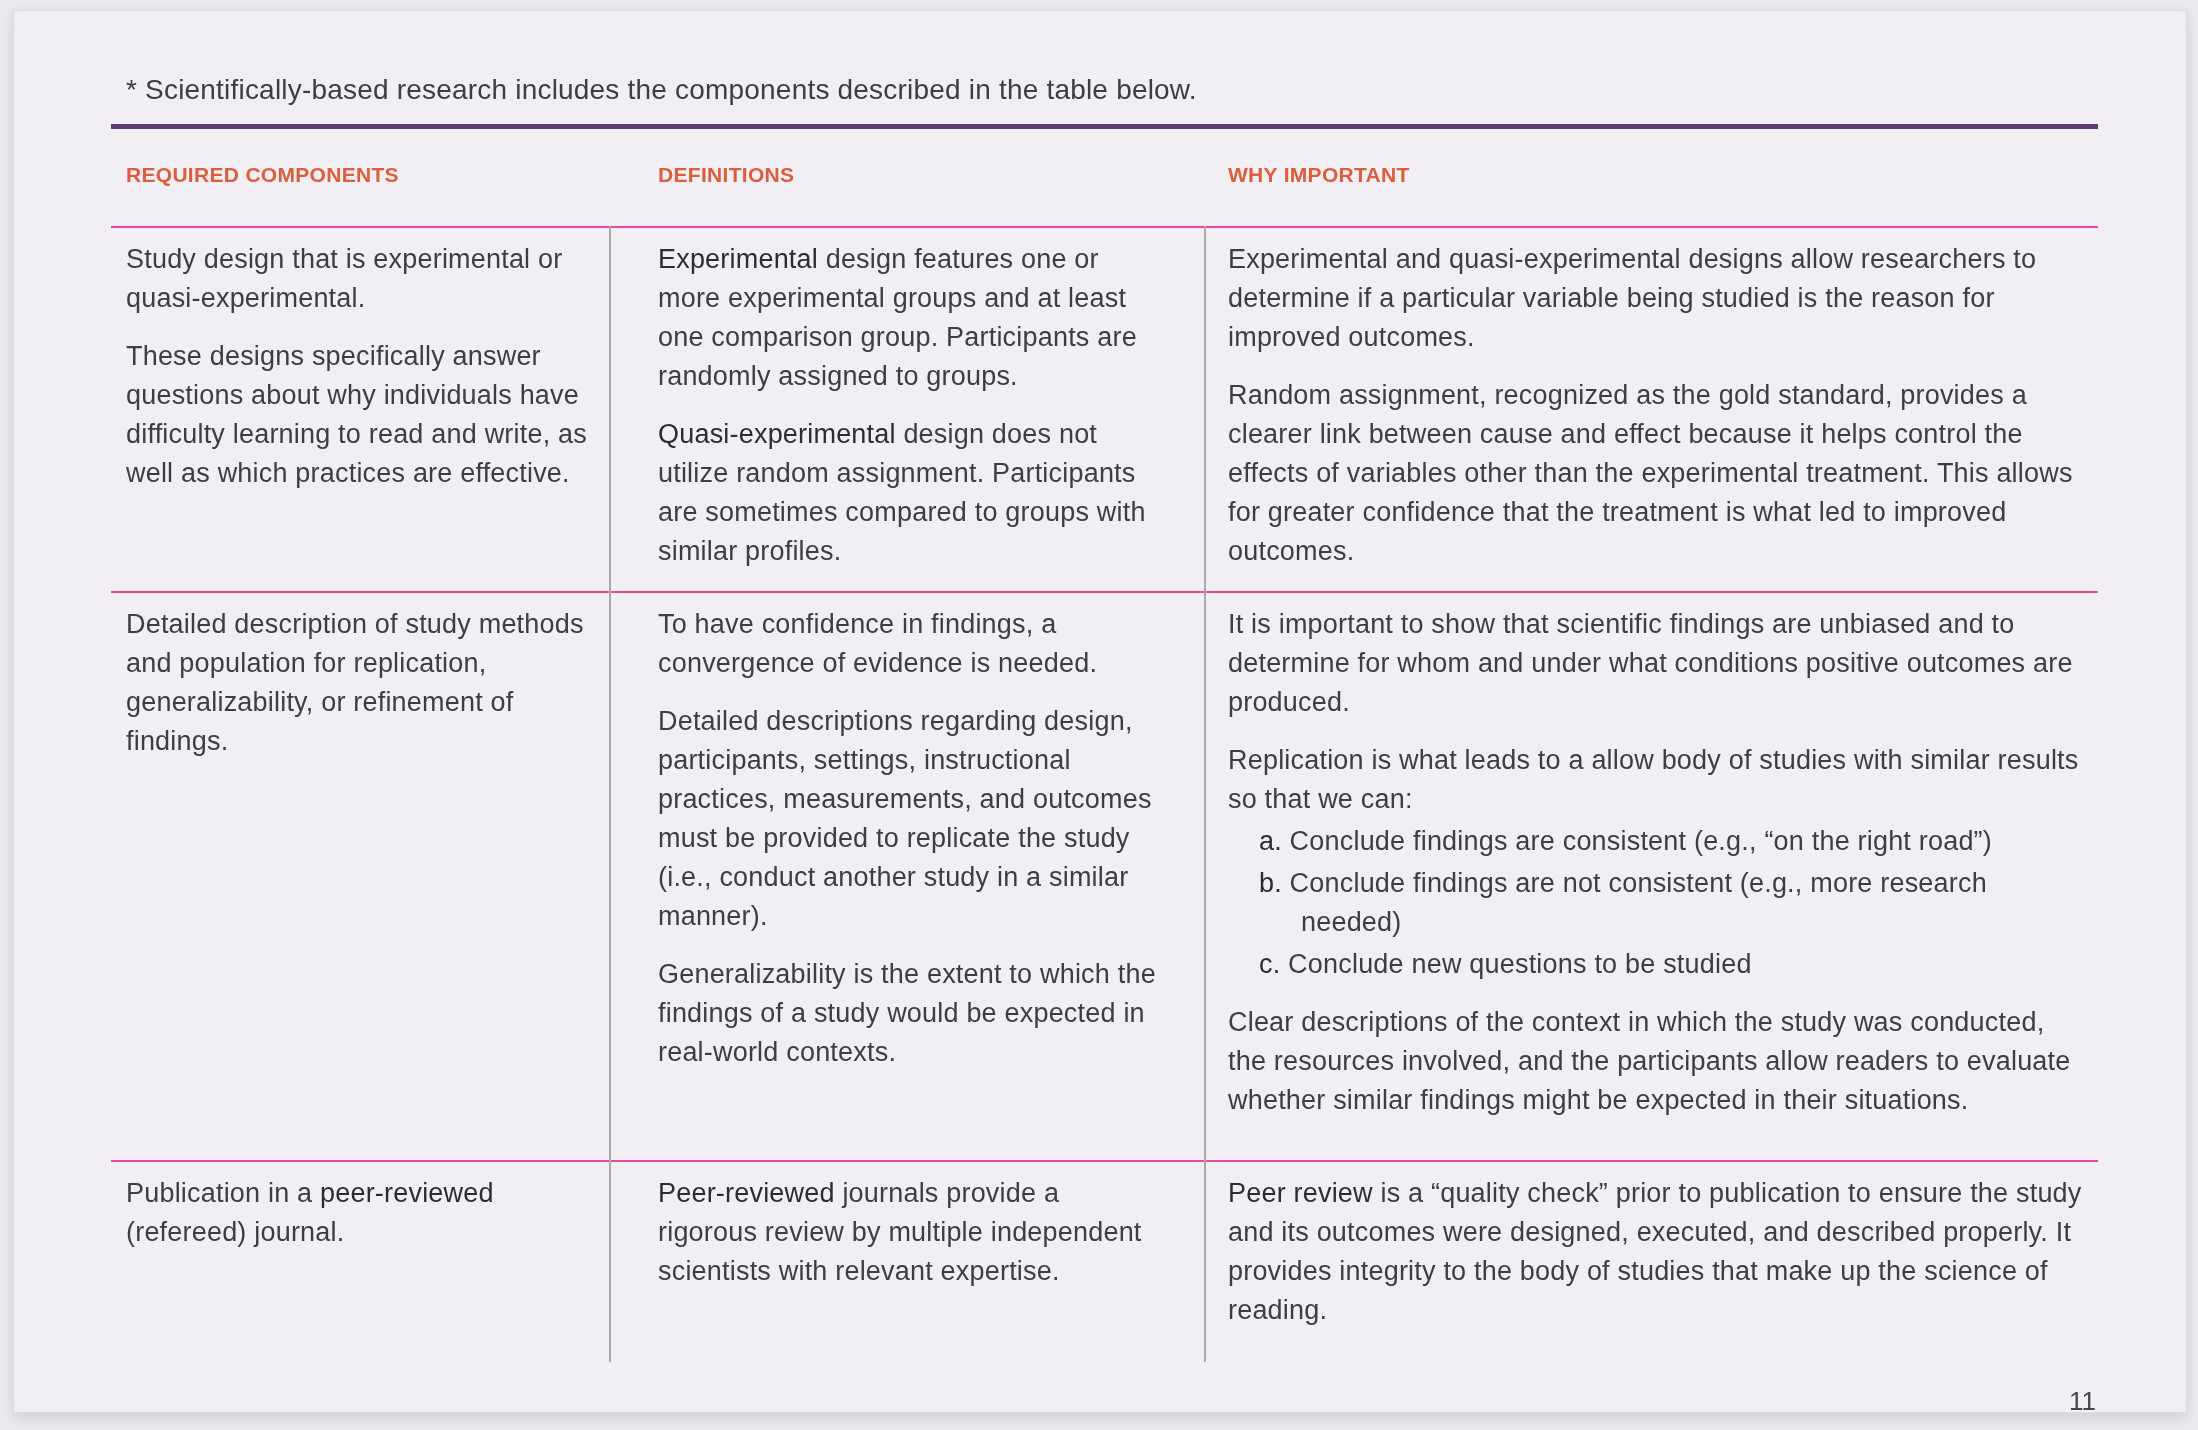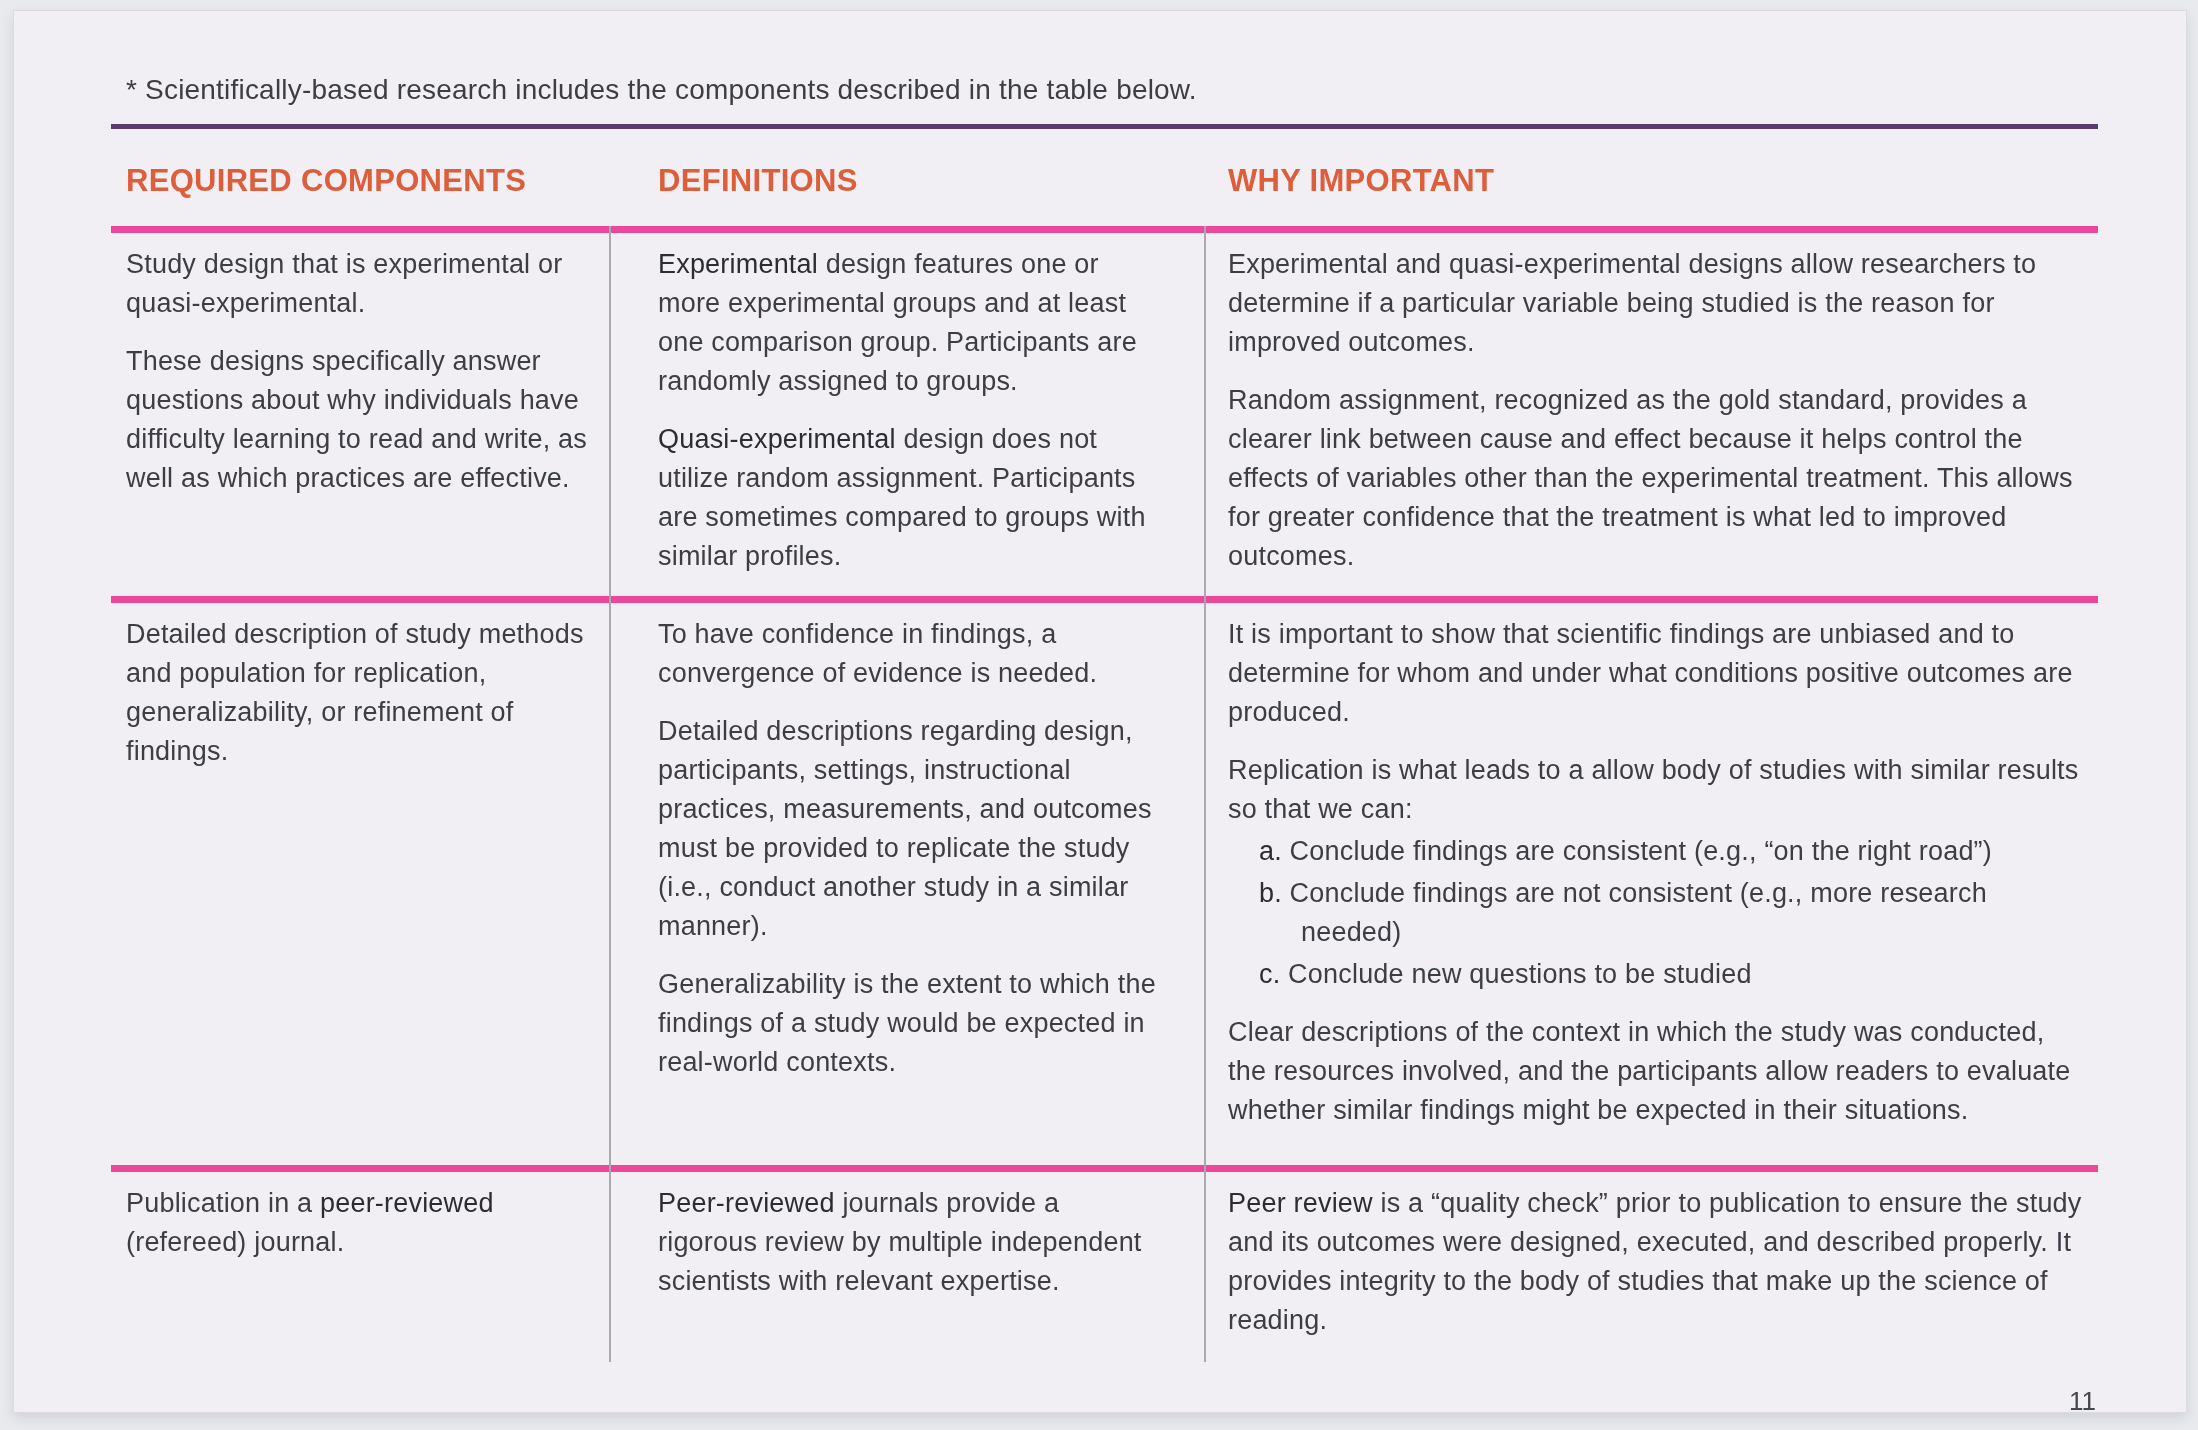--- a/index.html
+++ b/index.html
@@ -50,30 +50,30 @@
     width: 1987px;
   }
   .header-row {
     display: grid;
     grid-template-columns: 498px 595px 894px;
     height: 97px;
     box-sizing: border-box;
   }
   .hcell {
     padding-top: 34px;
-    font-size: 31px;
+    font-size: 21px;
     font-weight: 700;
     color: #dd5e3b;
     letter-spacing: 0.3px;
     box-sizing: border-box;
   }
   .row {
     display: grid;
     grid-template-columns: 498px 595px 894px;
-    border-top: 7px solid #ec4899;
+    border-top: 2px solid #ec4899;
     box-sizing: border-box;
   }
   .row:nth-child(1) { min-height: 351px; }
   .row:nth-child(2) { min-height: 569px; }
   .row:nth-child(3) { min-height: 250px; }
   .cell {
     padding-top: 12px;
     padding-bottom: 20px;
     font-size: 27px;
     line-height: 39px;

